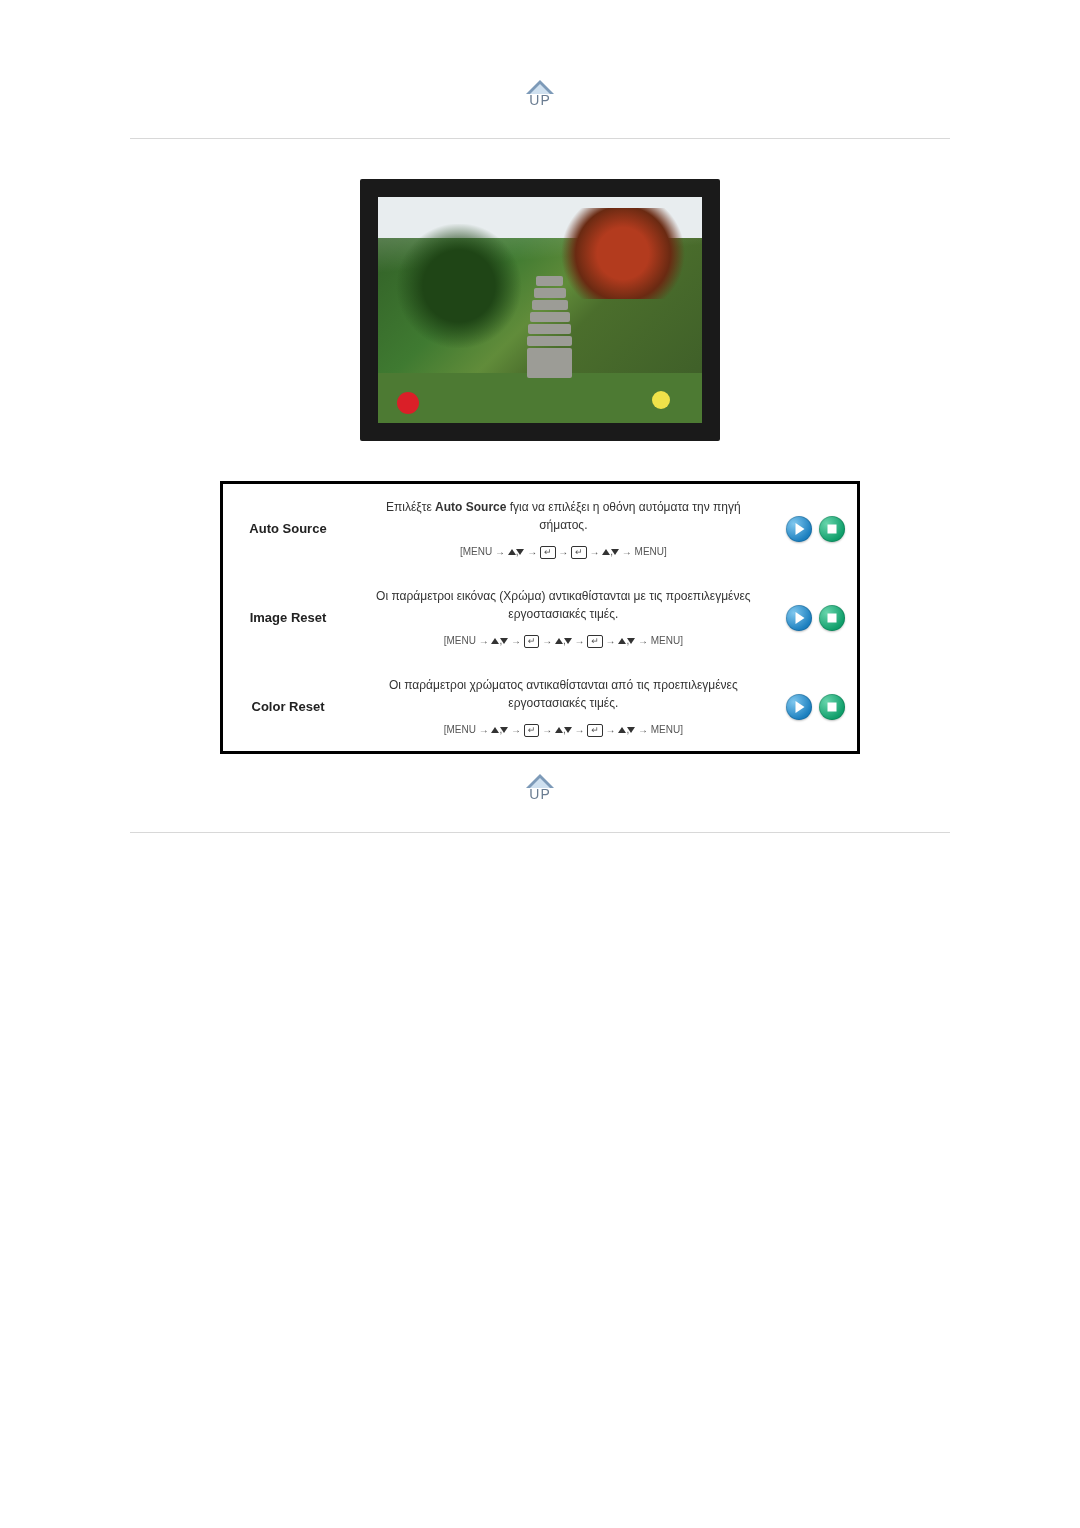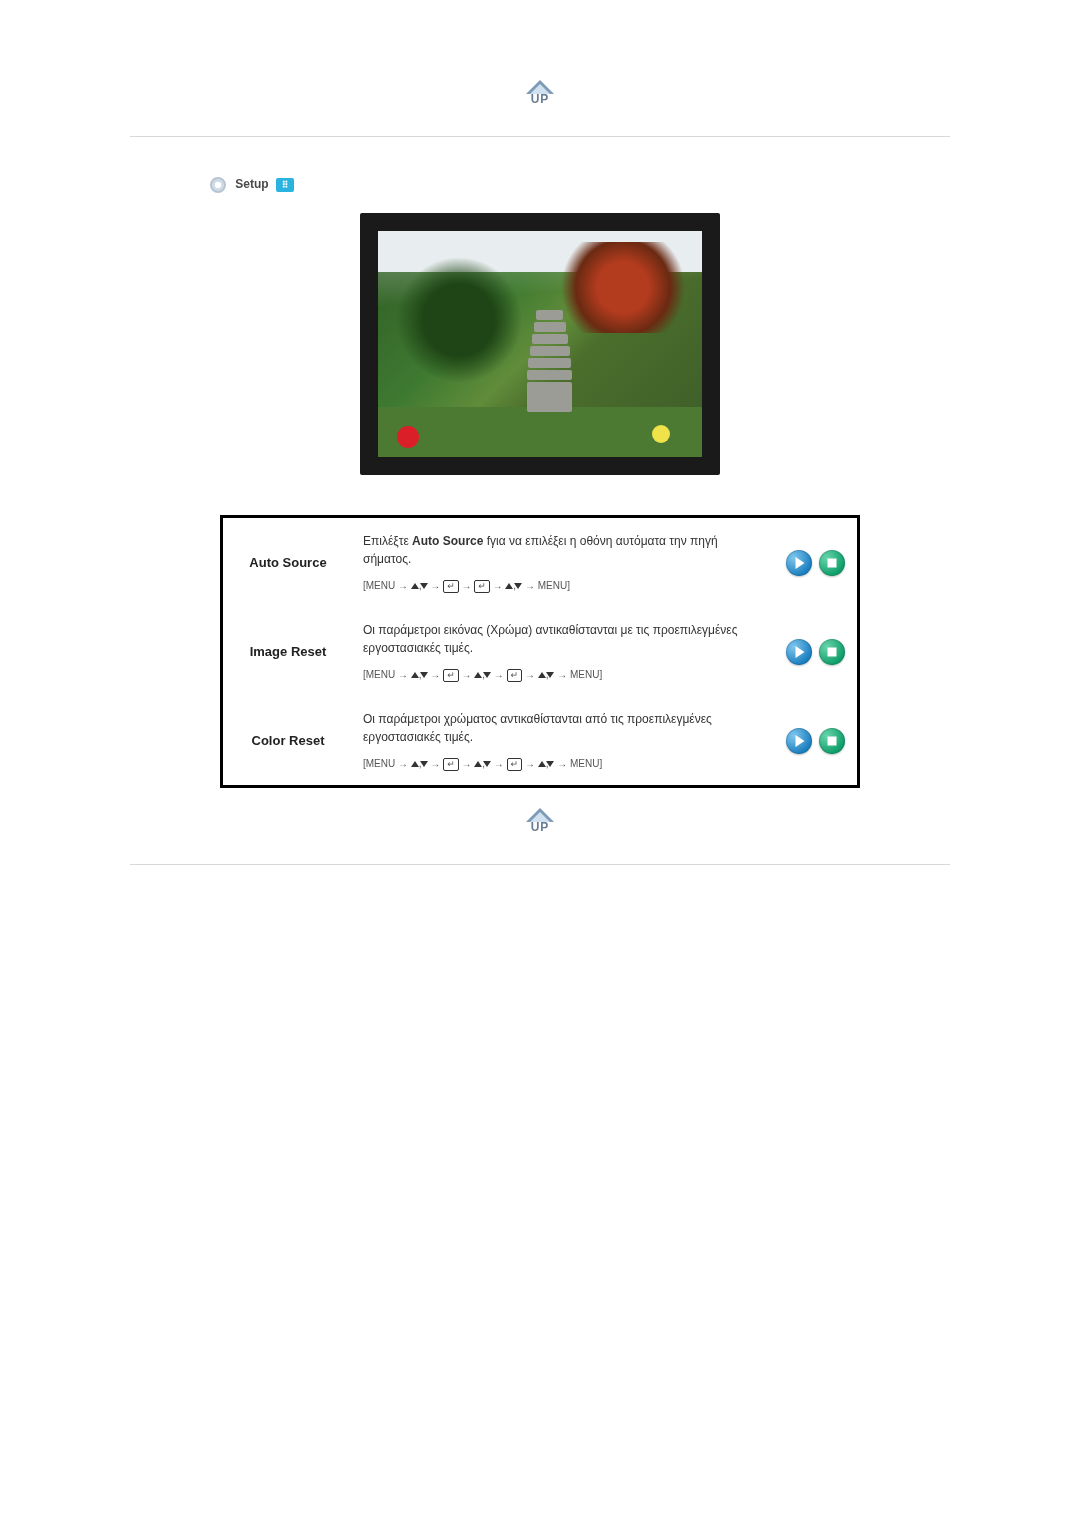--- a/index.html
+++ b/index.html
@@ -36,25 +36,25 @@
     content:"";
     position:absolute;
     left:50%; top:4px; transform:translateX(-50%);
     width:0;height:0;
     border-left:10px solid transparent;
     border-right:10px solid transparent;
     border-bottom:10px solid #cfe0ef;
   }
   .up-text {
     display: block;
-    font-size: 12px;
+    font-size: 14px;
     color: #6a7c91;
     margin-top: -2px;
     letter-spacing: 1px;
-    font-weight: bold;
+    font-weight: normal;
   }
   hr.sep {
     border: none;
     border-top: 1px solid #d8d8d8;
     margin: 10px 0 40px;
   }
   hr.sep2 {
     border: none;
     border-top: 1px solid #d8d8d8;
     margin: 30px 0 30px;
@@ -172,20 +172,21 @@
     width:110px;
     text-align:center;
     font-weight:bold;
     color:#222;
     font-size:13px;
   }
   .tbl td.desc-col {
     color:#333;
     font-size:12px;
     line-height:1.5;
+    text-align:center;
   }
   .tbl td.desc-col strong { font-weight:bold; }
   .seq {
     font-size:10px;
     color:#555;
     margin-top:10px;
   }
   .tri-up, .tri-down {
     display:inline-block;width:0;height:0;vertical-align:middle;
     border-left:4px solid transparent;border-right:4px solid transparent;
@@ -221,25 +222,20 @@
 
   <div class="up-block">
     <span class="up-icon">
       <span class="up-arrow"></span>
       <span class="up-text">UP</span>
     </span>
   </div>
 
   <hr class="sep">
 
-  <div class="section-heading">
-    <span class="bullet-ring"></span>
-    <span>Setup</span>
-    <span class="badge">⠿</span>
-  </div>
 
   <div class="monitor-wrap">
     <div class="monitor">
       <div class="screen">
         <div class="sky"></div>
         <div class="tree1"></div>
         <div class="tree2"></div>
         <div class="grass"></div>
         <div class="pagoda">
           <div class="p-tier" style="width:60%"></div>

